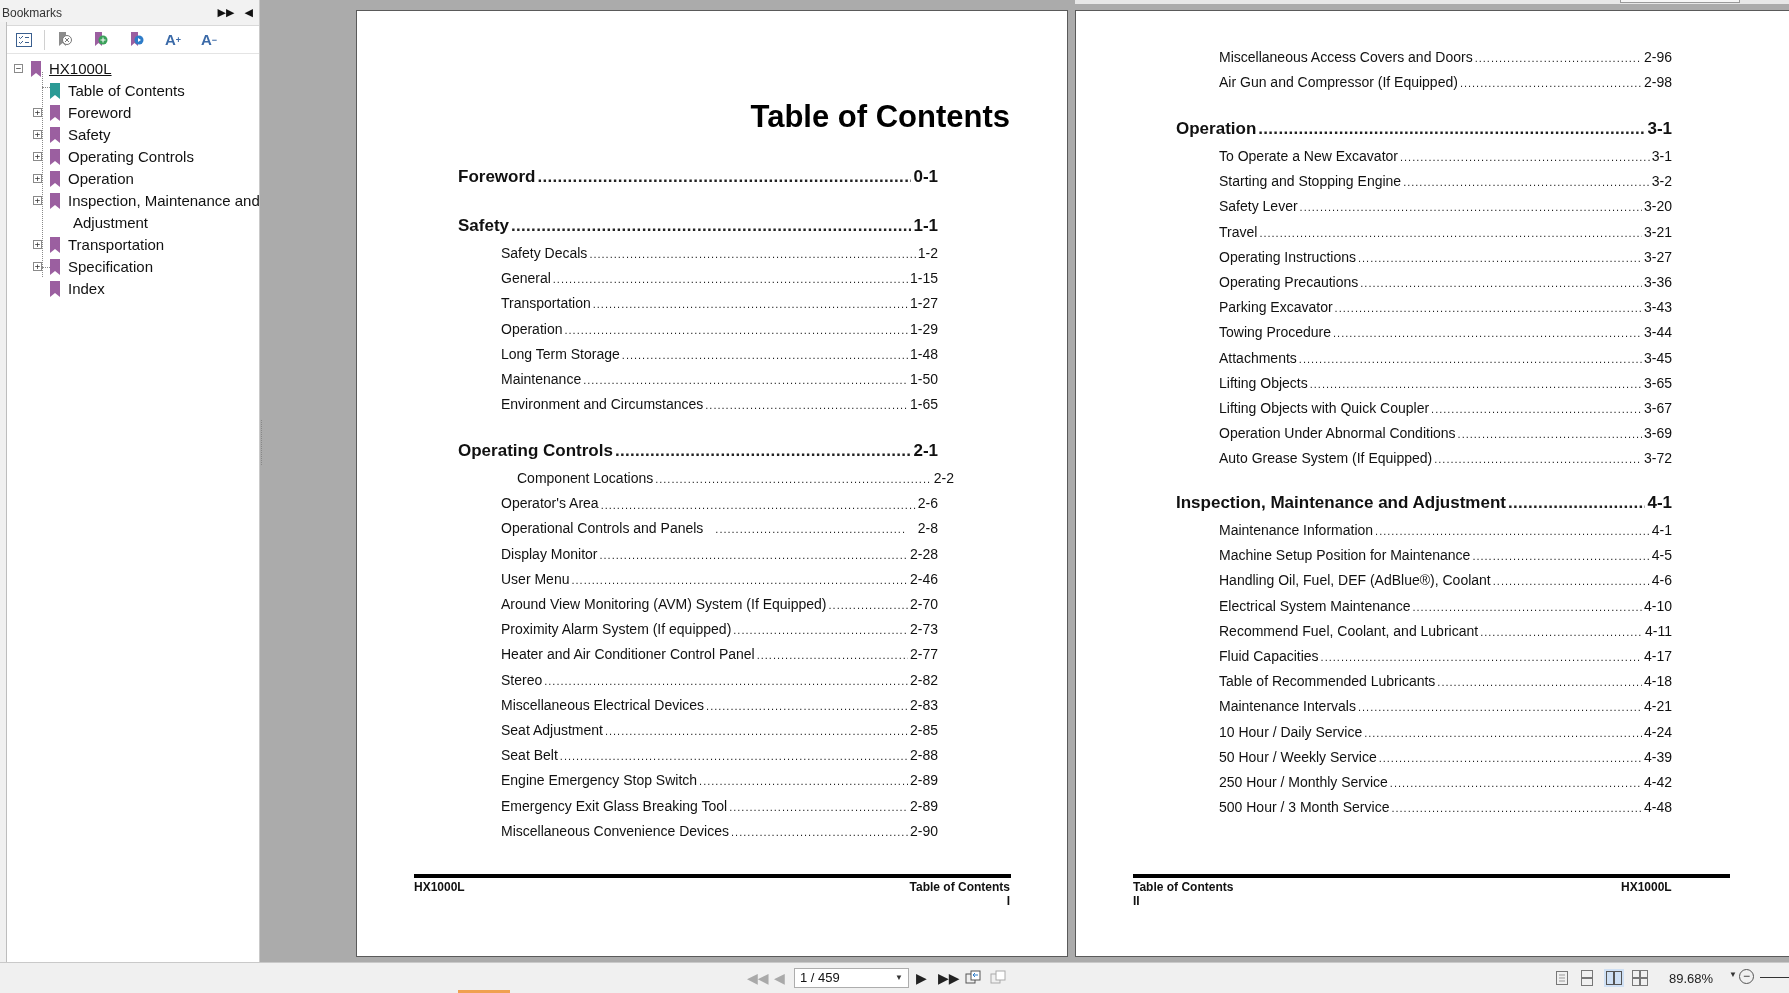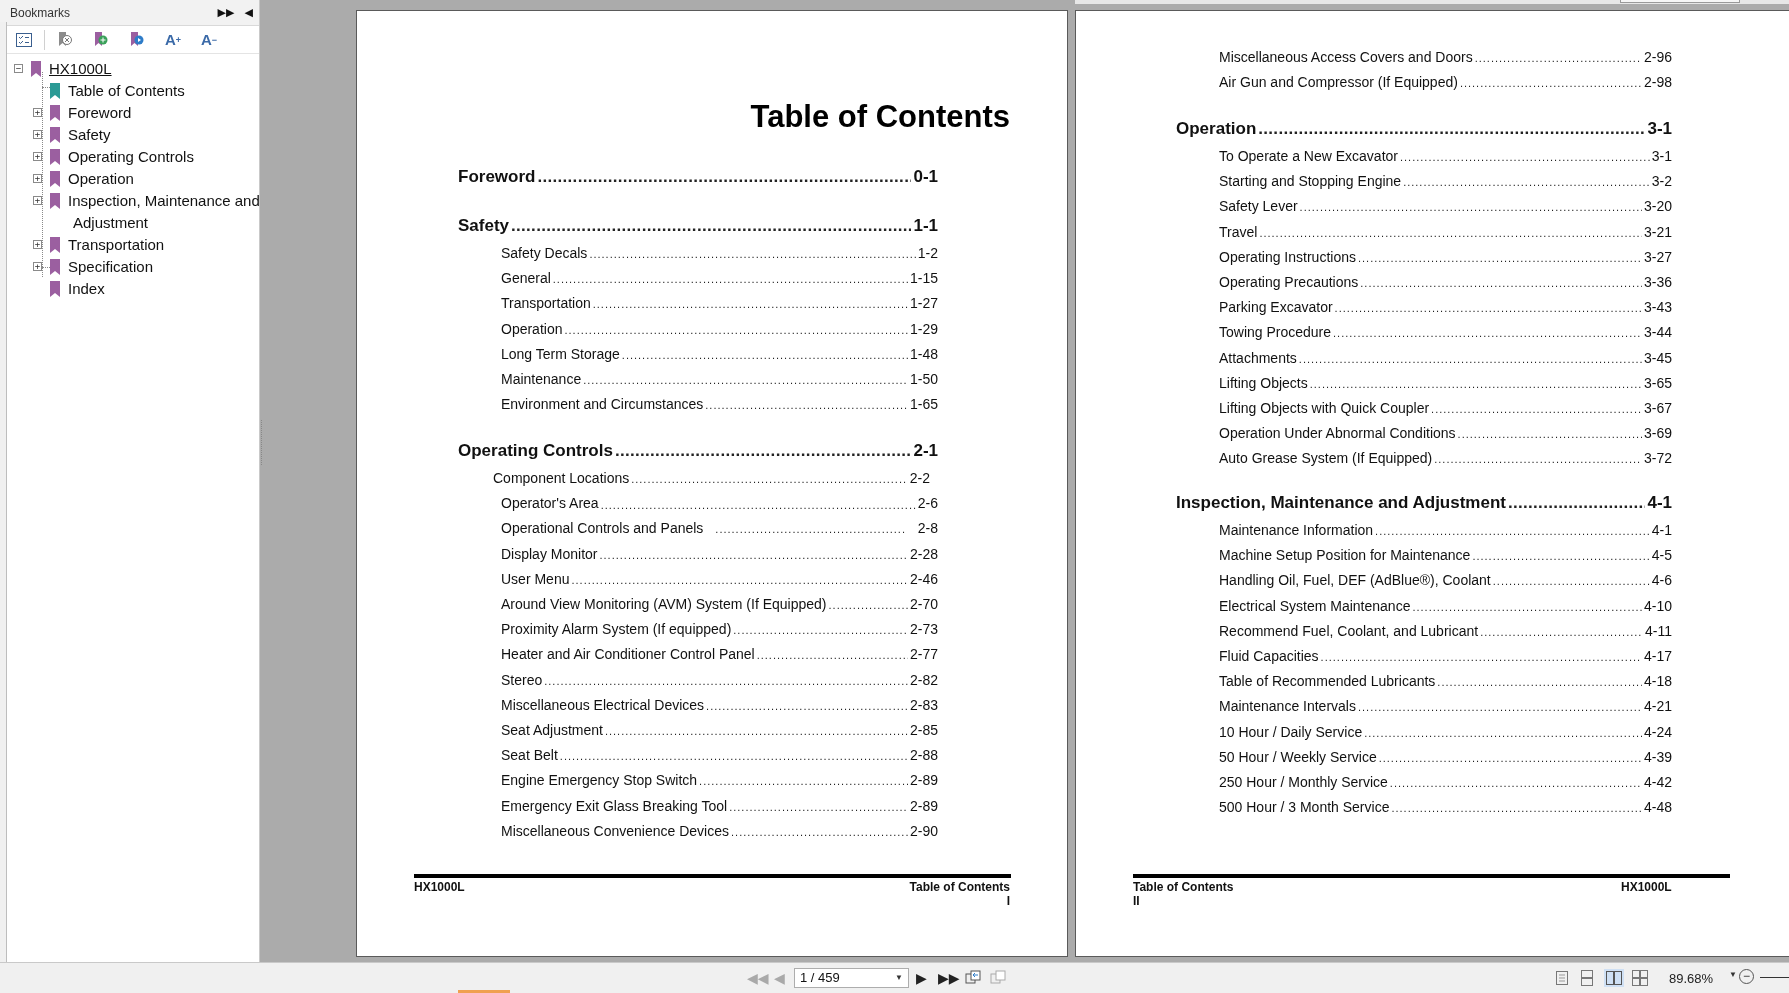--- a/index.html
+++ b/index.html
@@ -5,21 +5,21 @@
   * { box-sizing: border-box; margin: 0; padding: 0; }
   html, body { width: 1789px; height: 993px; overflow: hidden; background: #ababab; font-family: "Liberation Sans", sans-serif; }
   .app { position: relative; width: 1789px; height: 993px; }
 
   
   .left-strip { position: absolute; left: 0; top: 22px; width: 7px; height: 940px; background: #f0f0f0; border-right: 1px solid #bdbdbd; }
   .top-accent { position: absolute; left: 0; top: 0; width: 36px; height: 3px; background: #f07f1e; }
 
   
   .bm-panel { position: absolute; left: 0; top: 0; width: 260px; height: 962px; background: #fff; border-right: 1px solid #c9c9c9; }
-  .bm-header { height: 26px; background: #f2f2f2; display: flex; align-items: center; padding-left: 10px; font-size: 12px; color: #333; border-bottom: 1px solid #d9d9d9; position: relative; }
+  .bm-header { height: 26px; background: #f2f2f2; display: flex; align-items: center; padding-left: 2px; font-size: 12px; color: #333; border-bottom: 1px solid #d9d9d9; position: relative; }
   .bm-header .ctrls { position: absolute; right: 6px; top: 6px; display: flex; gap: 10px; font-size: 11px; color: #111; }
   .bm-toolbar { height: 28px; display: flex; align-items: center; padding-left: 14px; gap: 16px; border-bottom: 1px solid #e4e4e4; }
   .tb-icon { width: 20px; height: 20px; display: flex; align-items: center; justify-content: center; font-size: 15px; color: #3b6aa8; font-weight: bold; }
   .tb-sep { width: 1px; height: 20px; background: #d0d0d0; margin-left: -6px; margin-right: -6px; }
 
   .tree { position: relative; padding-top: 2px; }
   .tree-row { position: relative; height: 22px; display: flex; align-items: center; font-size: 15px; color: #111; }
   .expander { position: absolute; width: 9px; height: 9px; border: 1px solid #8a8a8a; background: #fff; font-size: 9px; line-height: 7px; text-align: center; color: #333; font-family: "DejaVu Sans Mono", monospace; }
   .bm-flag { position: absolute; width: 10px; height: 16px; }
   .bm-flag svg { display: block; }
@@ -277,21 +277,21 @@
         </div>
       </div>
 
     <div class="toc-line major" style="left:101px; top:430px; width:480px;">
         <span class="lbl">Operating Controls</span>
         <span class="dots"></span>
         <span class="pg">2-1</span>
       </div>
 
     <div id="p1s2">
-        <div class="toc-line minor" style="left: 136px; top: 459px; width: 437px;">
+        <div class="toc-line minor" style="left: 160px; top: 459px; width: 437px;">
           <span class="lbl">Component Locations</span>
           <span class="dots"></span>
           <span class="pg">2-2</span>
         </div>
         <div class="toc-line minor" style="left: 144px; top: 484.2px; width: 437px; align-items: flex-end;">
           <span class="lbl">Operator's Area</span>
           <span class="dots"></span>
           <span class="pg">2-6</span>
         </div>
         <div class="toc-line minor" style="left: 144px; top: 509.4px; width: 437px; gap: 10px;">

